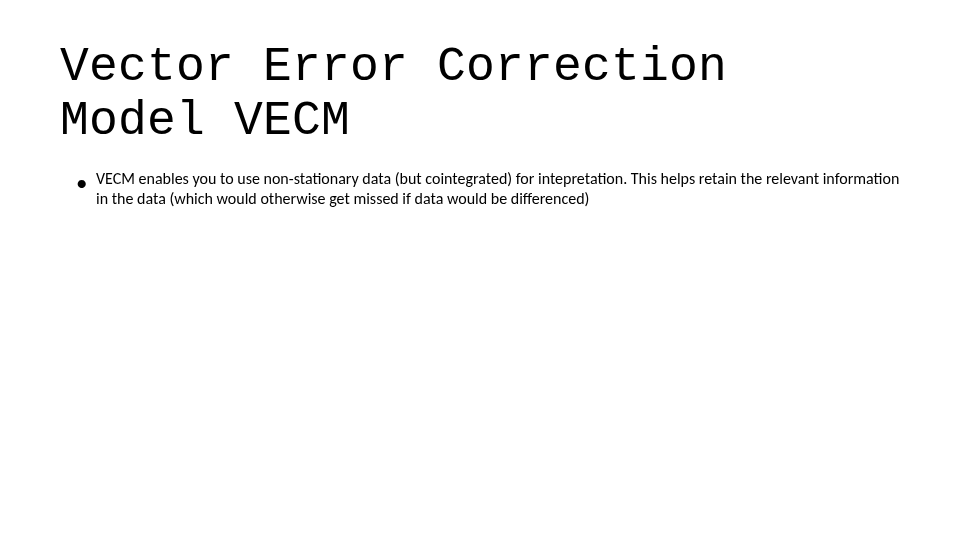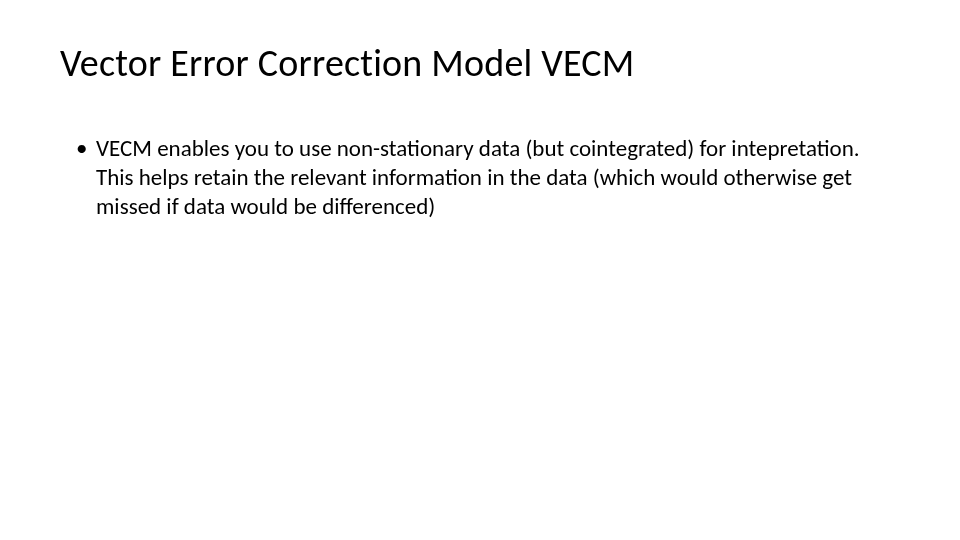--- a/index.html
+++ b/index.html
@@ -9,33 +9,34 @@
     }
     body {
       width: 960px;
       height: 540px;
       background: #ffffff;
       font-family: Calibri, "Segoe UI", Arial, sans-serif;
       color: #000000;
       padding: 40px 60px;
     }
     .title {
-      font-size: 38px;
+      font-size: 48px;
       font-weight: 400;
-      margin-bottom: 48px;
+      margin-bottom: 21px;
       letter-spacing: 0.2px;
+      font-family: Liberation Mono, monospace;
     }
     .bullet-list {
       list-style: none;
       padding-left: 16px;
     }
     .bullet-item {
       position: relative;
       padding-left: 20px;
-      font-size: 23px;
+      font-size: 16px;
       line-height: 1.25;
       font-weight: 400;
     }
     .bullet-item::before {
       content: "•";
       position: absolute;
       left: 0;
       top: 0;
       font-size: 23px;
     }

